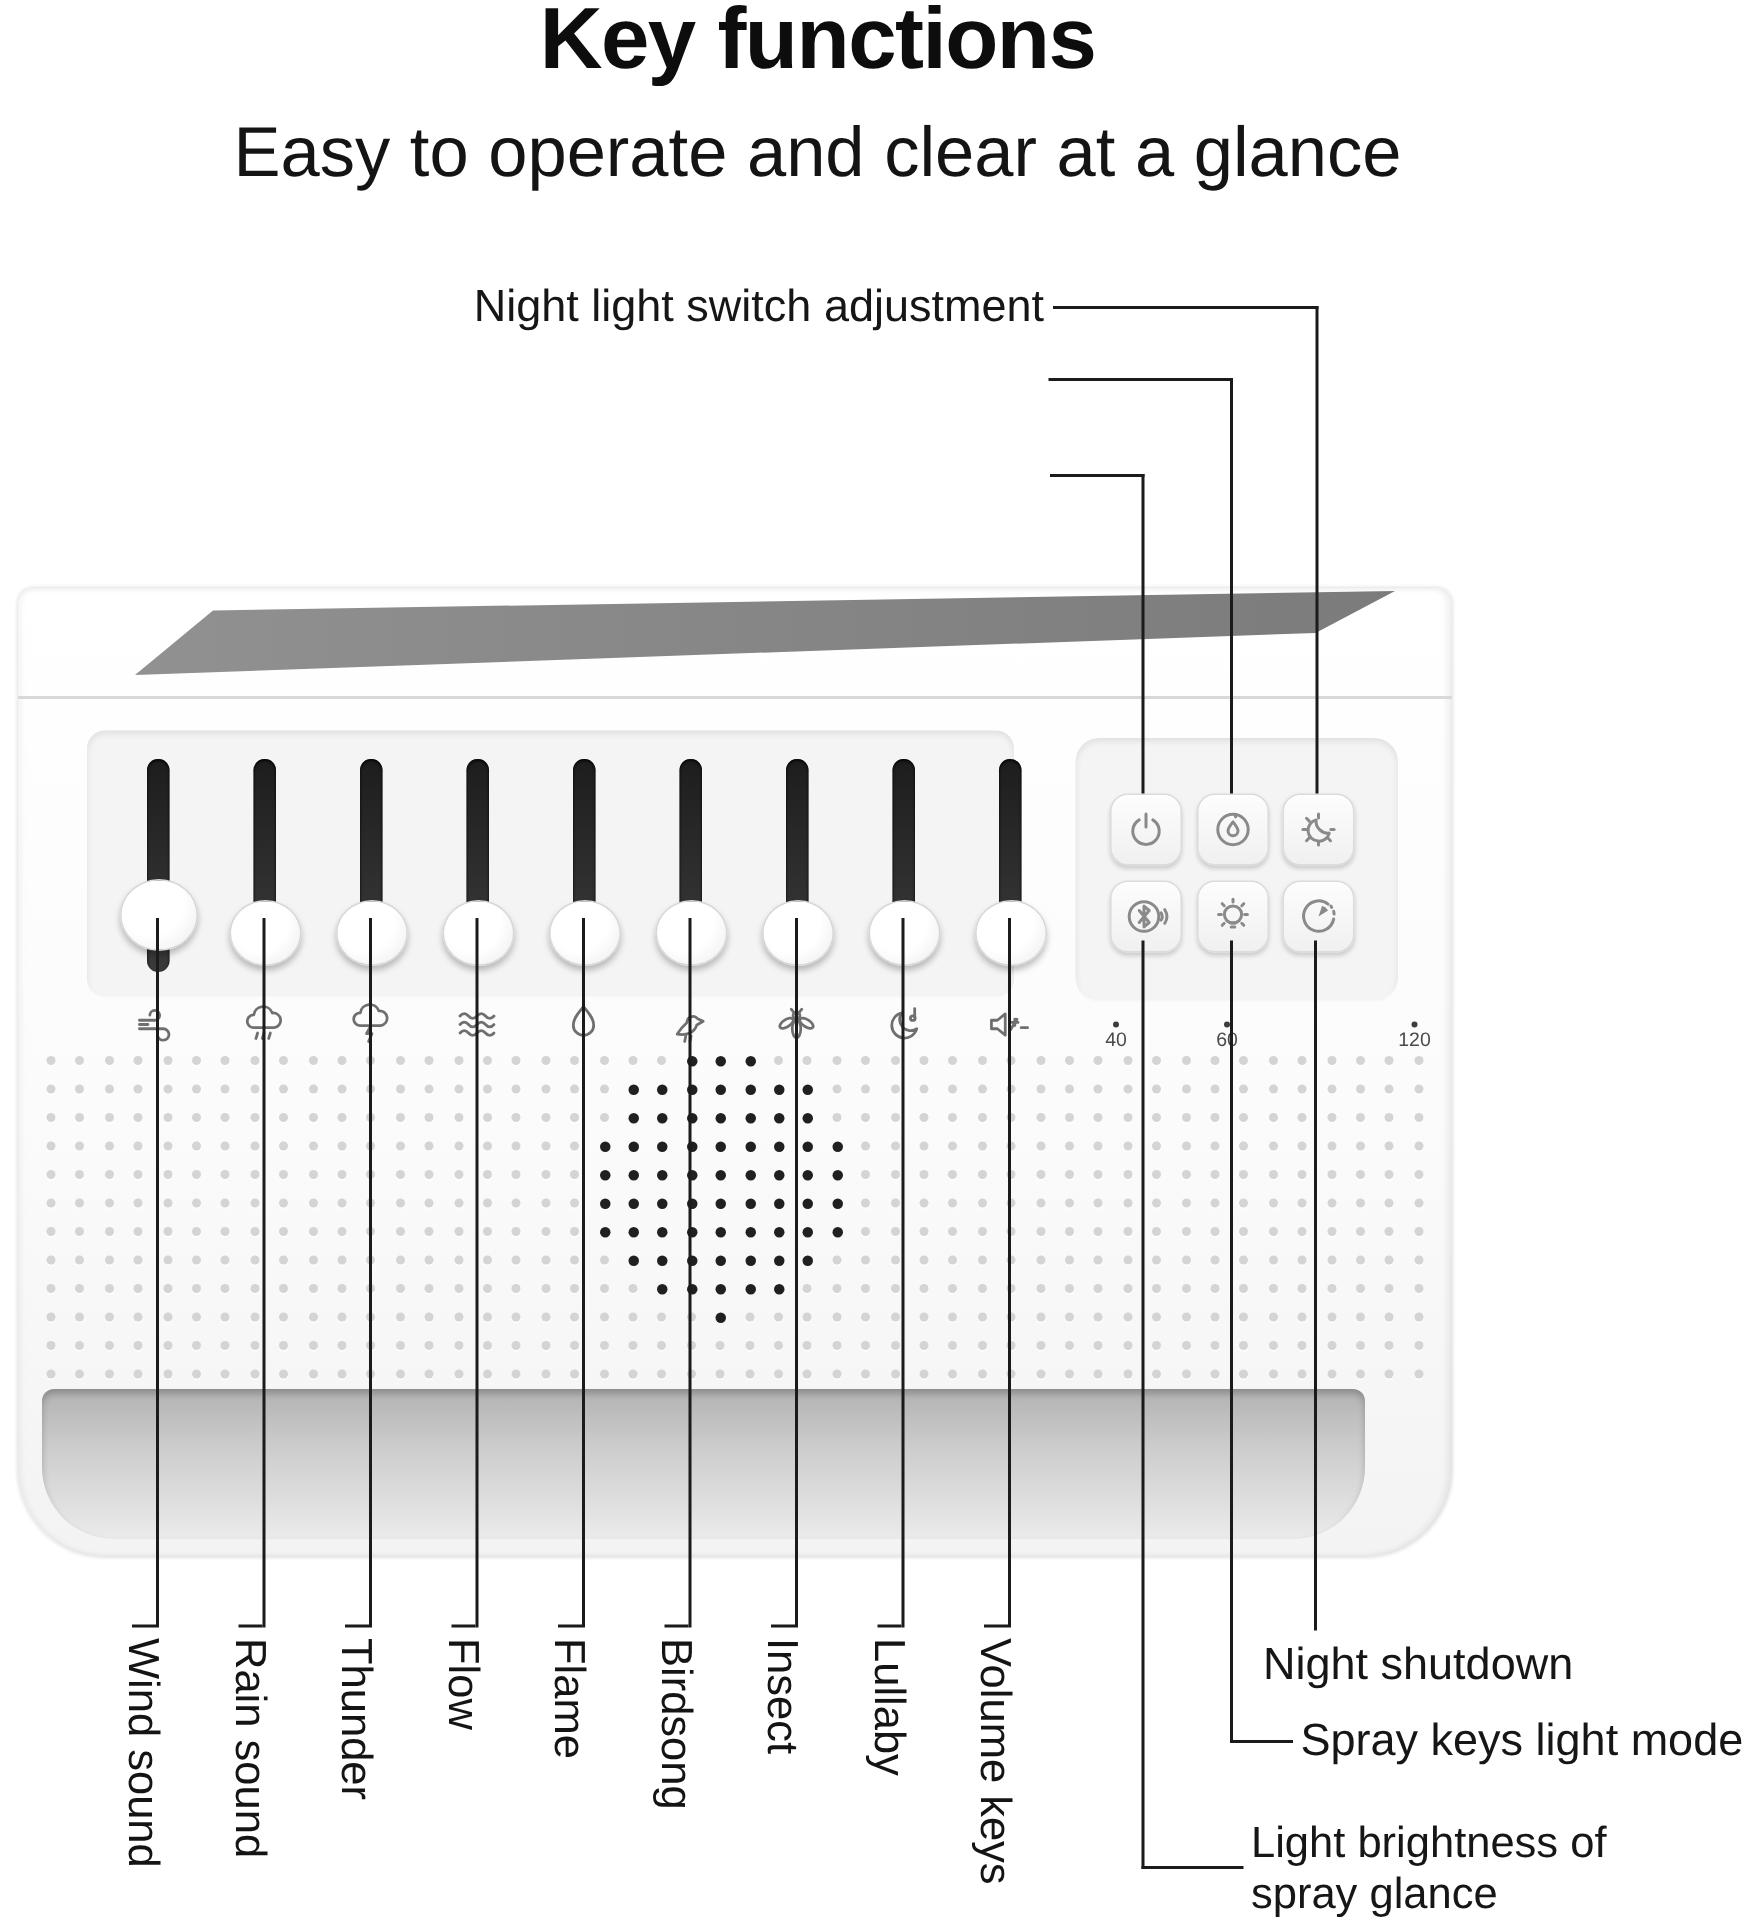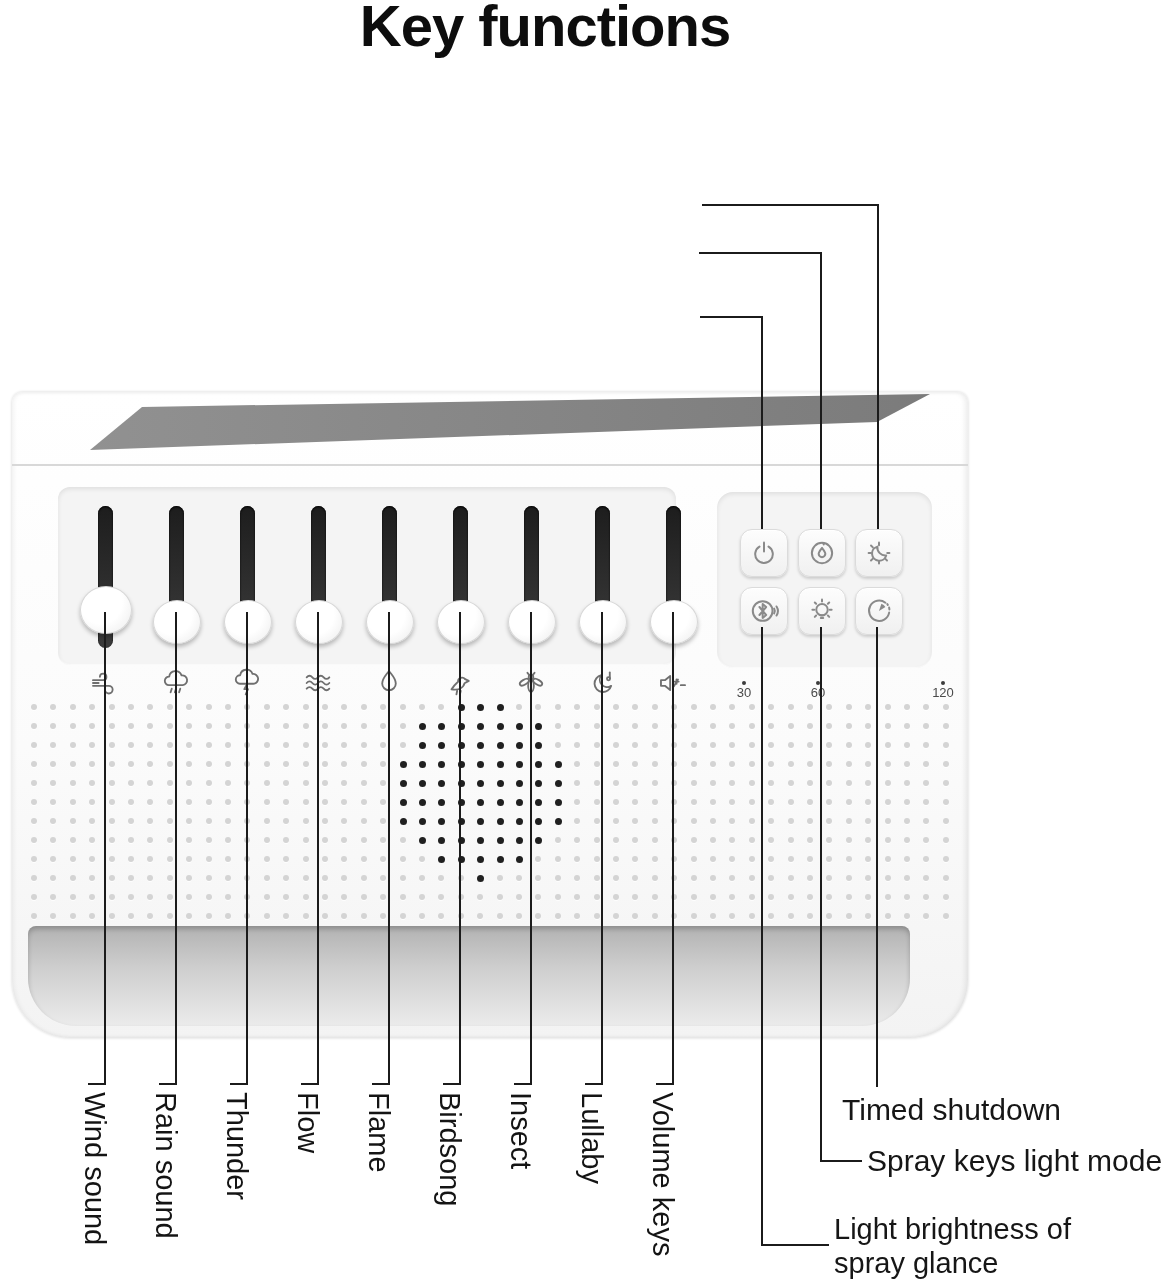--- a/index.html
+++ b/index.html
@@ -75,20 +75,21 @@
   .vtick{position:absolute;left:calc(var(--x) - 17px);top:1083px;width:16px;height:2px;background:#1b1b1b;}
   .wrap-label{position:absolute;font-size:29px;line-height:34px;color:#161616;width:272px;white-space:normal;}
 </style>
 </head>
 <body>
 
 <div class="stage">
 
   <div class="header">
     <h1 class="title">Key functions</h1>
+    <div class="subtitle">Easy to operate and clear at a glance</div>
   </div>
 
   <div class="device-body"></div>
   <div class="device-top-opening"></div>
   <div class="device-seam"></div>
   <div class="slider-recess"></div>
   <div class="button-recess"></div>
   <div class="bottom-recess"></div>
 
   <div class="slot s1"></div>
@@ -229,21 +230,21 @@
     <svg viewBox="0 0 24 24">
         <path d="M16.8 5.8a7.6 7.6 0 1 0 2.8 7.4"></path>
         <path d="M19.8 10.8l-.2-1.4"></path>
         <path d="M18.6 7.4l-.4-.6"></path>
         <path d="M12 12l1.8-5.4a5.7 5.7 0 0 1 3 2.4z" fill="#8a8a8a" stroke="none"></path>
       </svg>
   </div>
 
   <div class="tmark tm30">
     <span class="tdot"></span>
-    <span>30</span>
+    <span>40</span>
   </div>
   <div class="tmark tm60">
     <span class="tdot"></span>
     <span>60</span>
   </div>
   <div class="tmark tm120">
     <span class="tdot"></span>
     <span>120</span>
   </div>
 
@@ -821,20 +822,21 @@
       <span class="gdot" style="left: 845.8px; top: 913px;"></span>
       <span class="gdot" style="left: 865.2px; top: 913px;"></span>
       <span class="gdot" style="left: 884.6px; top: 913px;"></span>
       <span class="gdot" style="left: 904px; top: 913px;"></span>
       <span class="gdot" style="left: 923.4px; top: 913px;"></span>
       <span class="gdot" style="left: 942.8px; top: 913px;"></span>
     </div>
 
   <div class="anno">
 
+    <div class="alabel right" style="left:100px;top:188px;width:596px;">Night light switch adjustment</div>
 
     <div class="aline" style="left:702px;top:204px;width:177px;height:2px;"></div>
     <div class="aline" style="left:877px;top:204px;width:2px;height:325px;"></div>
     <div class="aline" style="left:699px;top:252px;width:123px;height:2px;"></div>
     <div class="aline" style="left:820px;top:252px;width:2px;height:277px;"></div>
     <div class="aline" style="left:700px;top:316px;width:63px;height:2px;"></div>
     <div class="aline" style="left:761px;top:316px;width:2px;height:213px;"></div>
 
     <div class="vline s1"></div>
     <div class="vline s2"></div>
@@ -860,21 +862,21 @@
     <div class="vlabel s2">Rain sound</div>
     <div class="vlabel s3">Thunder</div>
     <div class="vlabel s4">Flow</div>
     <div class="vlabel s5">Flame</div>
     <div class="vlabel s6">Birdsong</div>
     <div class="vlabel s7">Insect</div>
     <div class="vlabel s8">Lullaby</div>
     <div class="vlabel s9">Volume keys</div>
 
     <div class="aline" style="left:876px;top:627px;width:2px;height:460px;"></div>
-    <div class="alabel" style="left:842px;top:1093px;">Timed shutdown</div>
+    <div class="alabel" style="left:842px;top:1093px;">Night shutdown</div>
 
     <div class="aline" style="left:820px;top:627px;width:2px;height:535px;"></div>
     <div class="aline" style="left:820px;top:1160px;width:42px;height:2px;"></div>
     <div class="alabel" style="left:867px;top:1144px;">Spray keys light mode</div>
 
     <div class="aline" style="left:761px;top:627px;width:2px;height:619px;"></div>
     <div class="aline" style="left:761px;top:1244px;width:68px;height:2px;"></div>
     <div class="wrap-label" style="left:834px;top:1212px;">Light brightness of spray glance</div>
   </div>
 </div>

